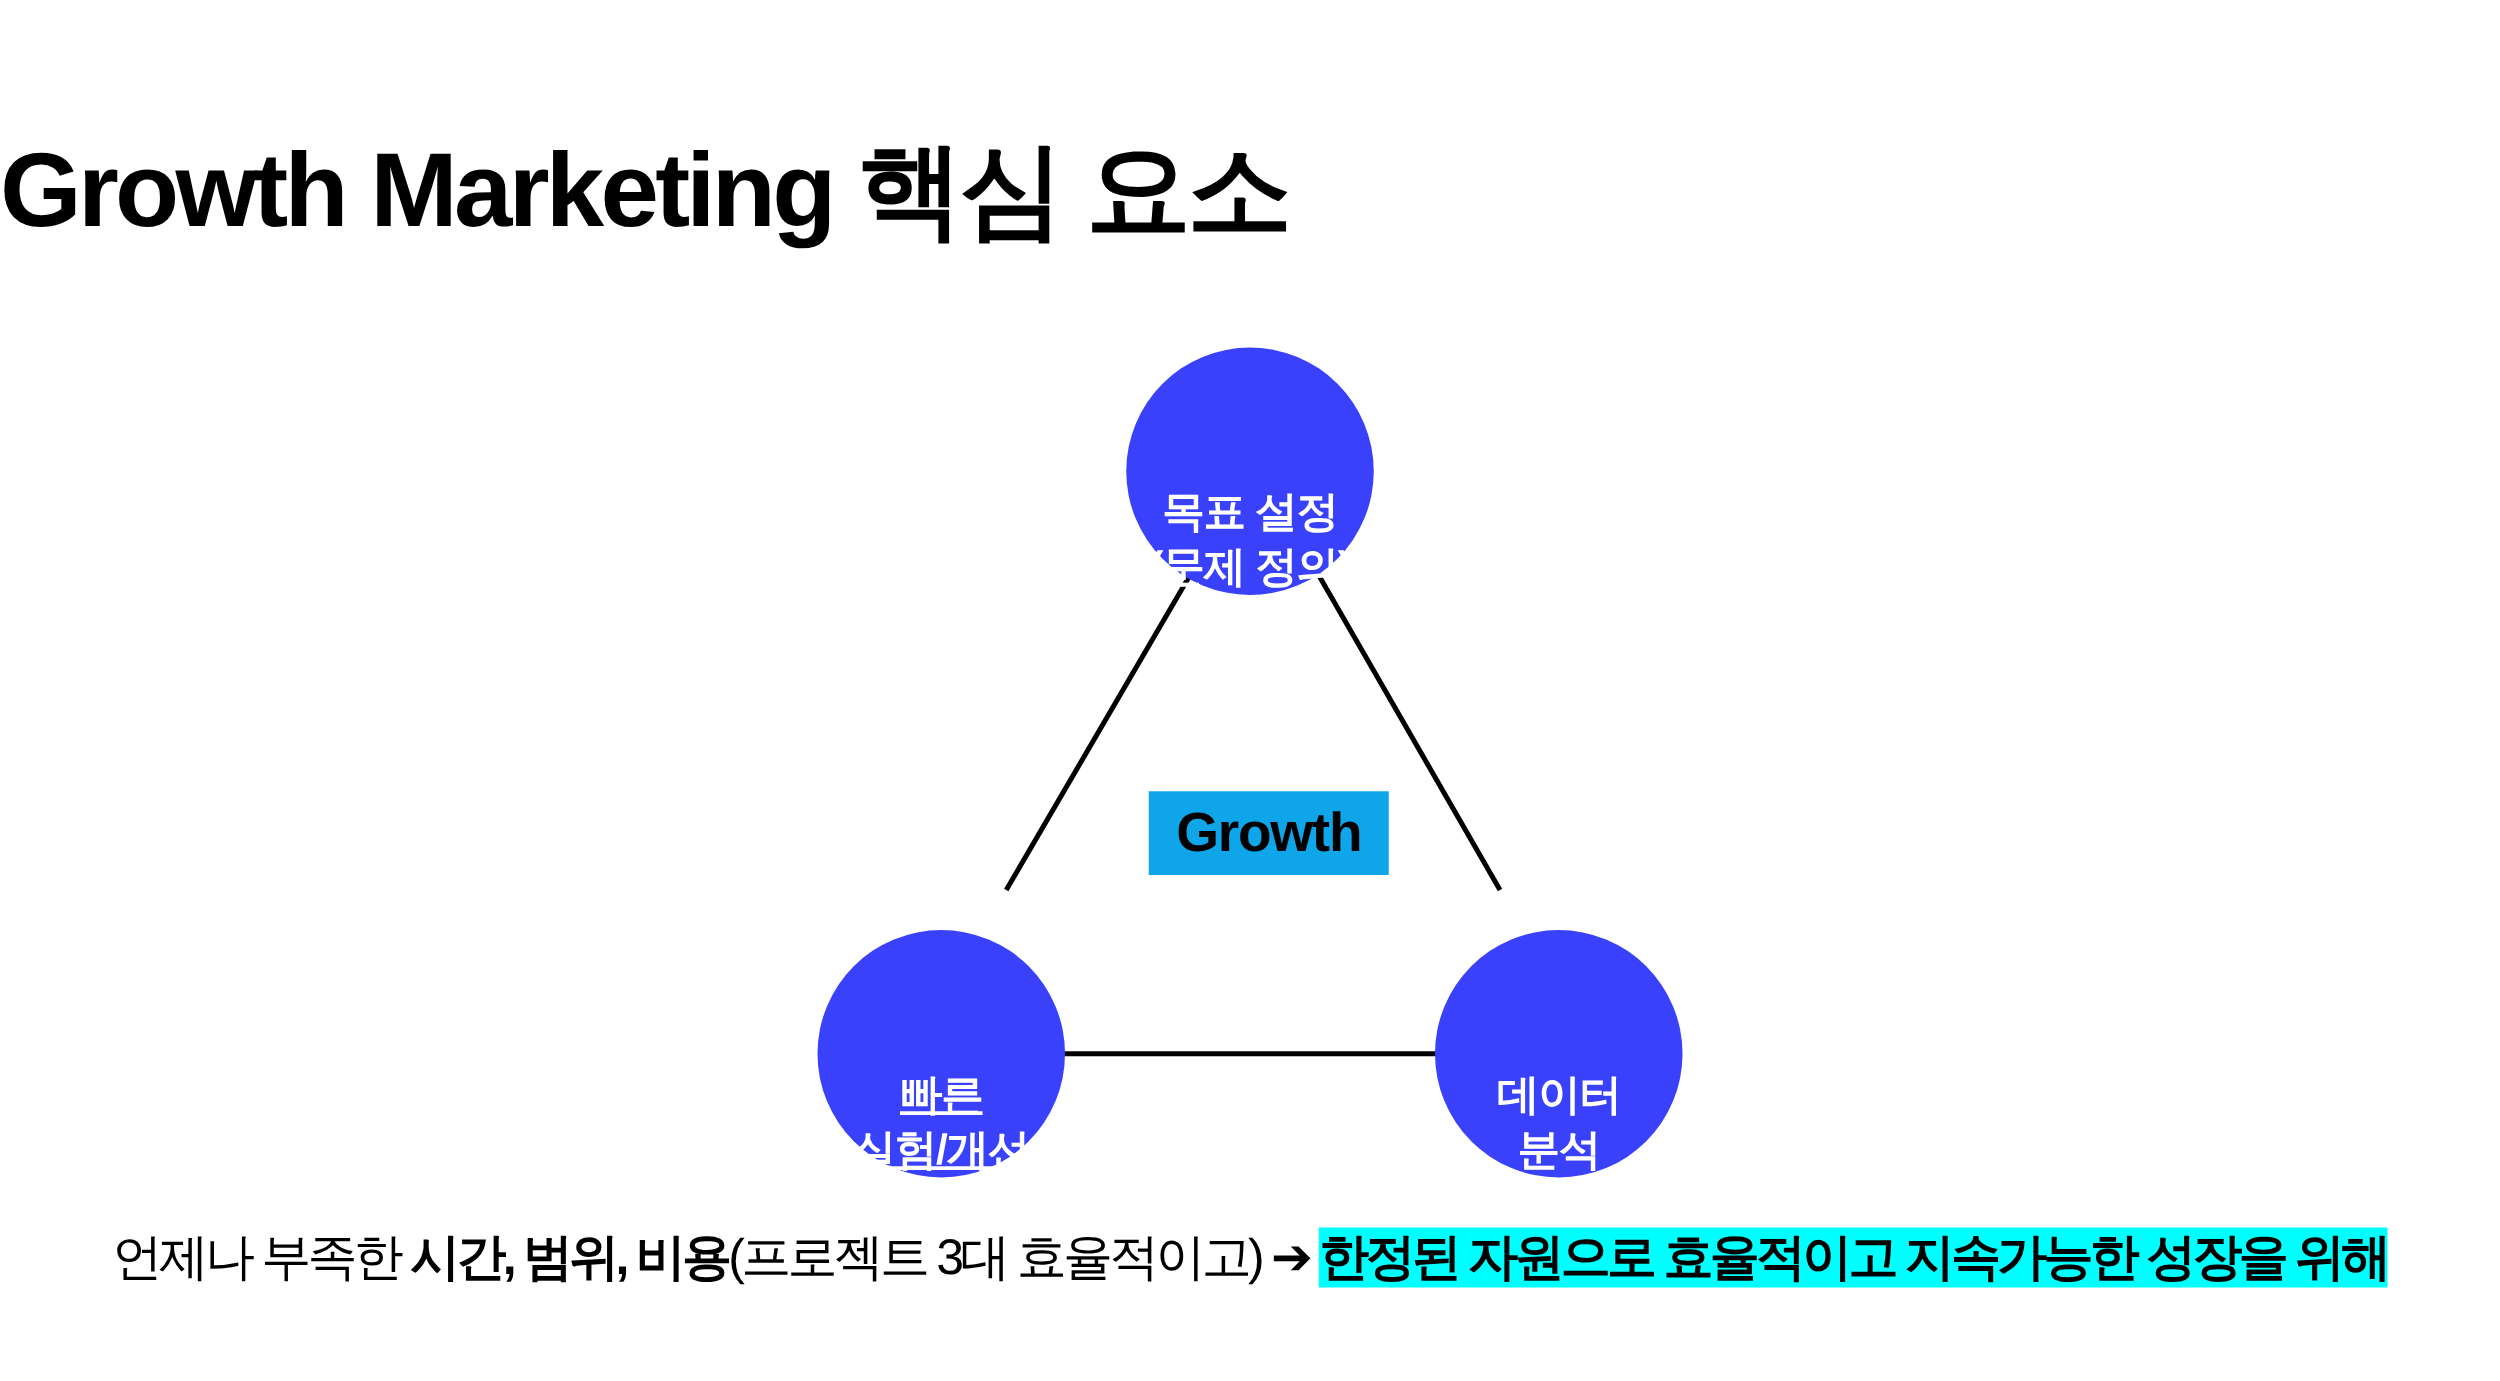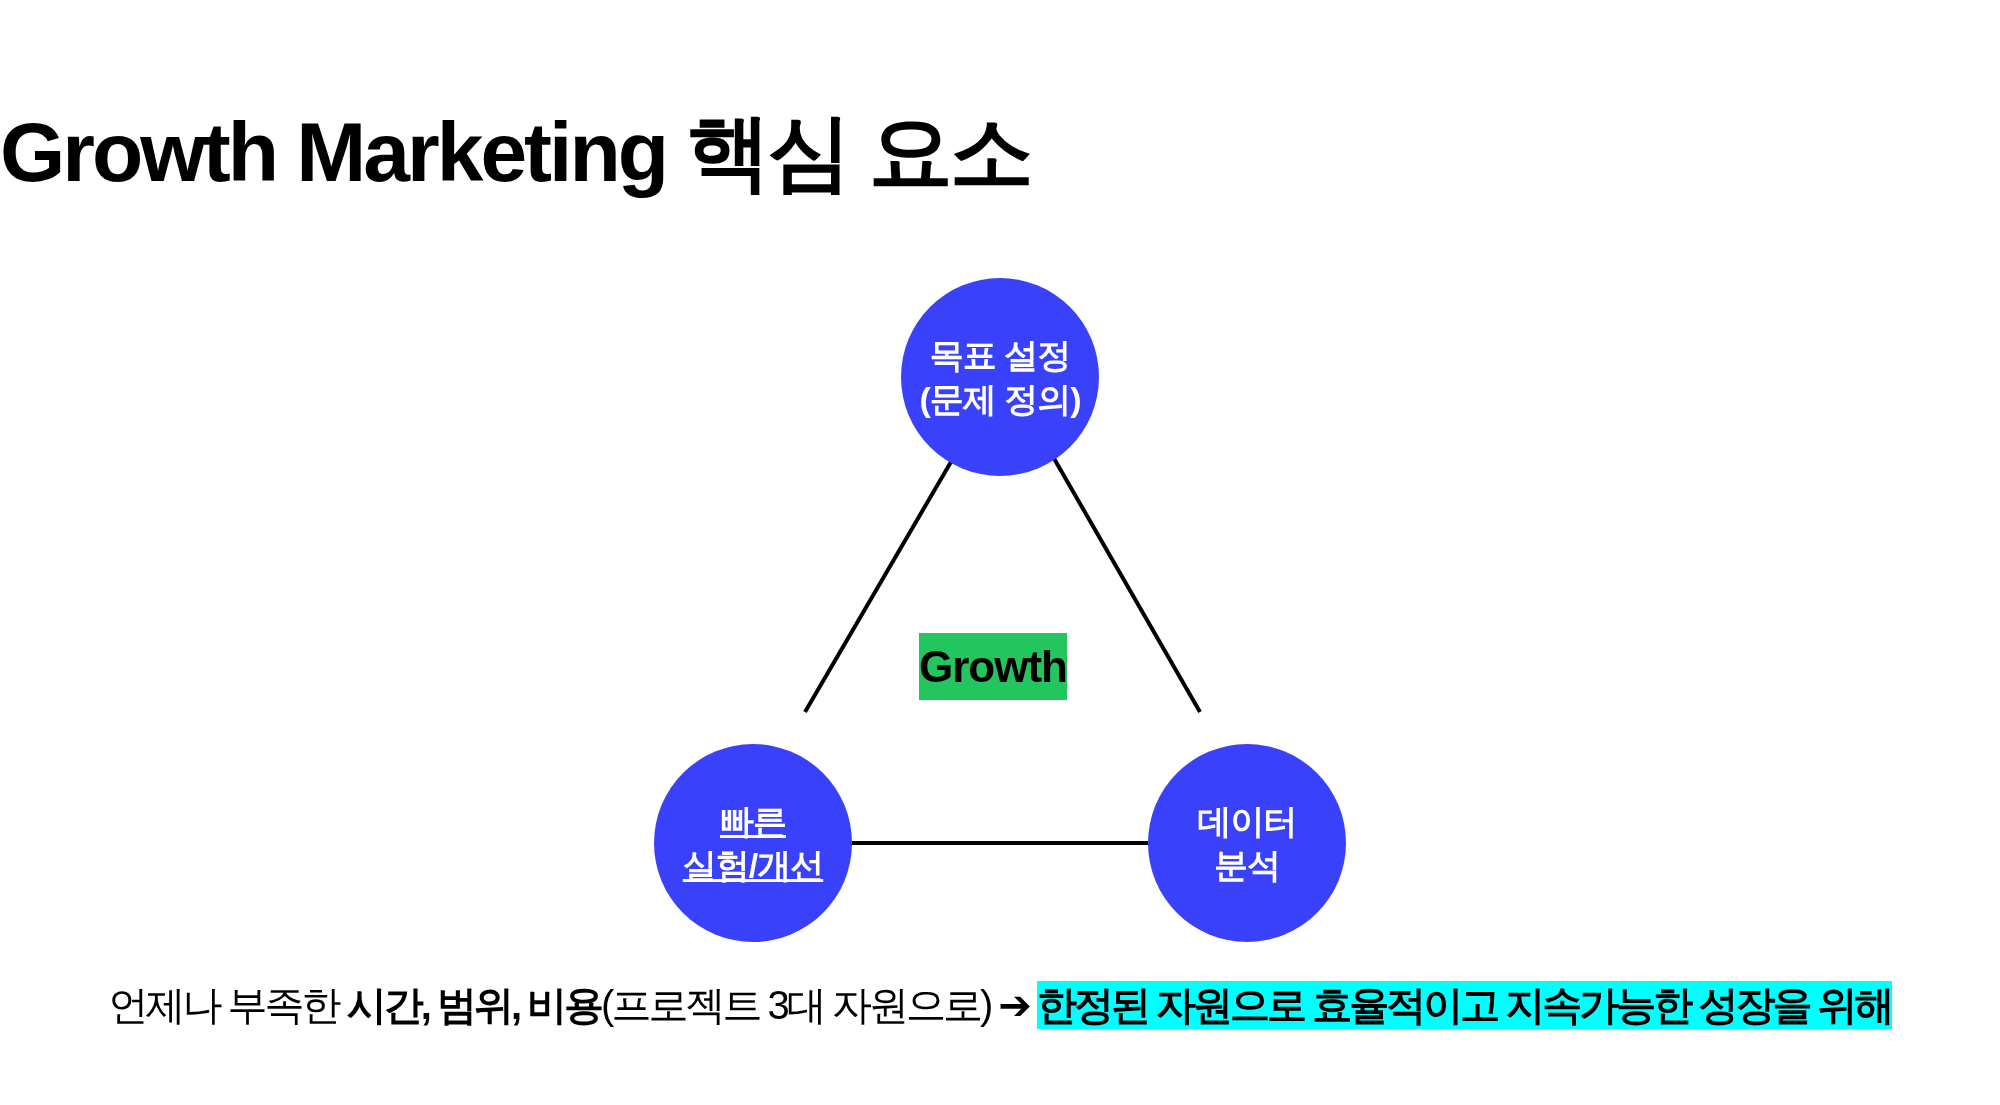--- a/index.html
+++ b/index.html
@@ -1,20 +1,20 @@
 <!DOCTYPE html>
 <html><head>
 <meta charset="utf-8">
 <style>
   html, body { margin:0; padding:0; background:#ffffff; }
   body { width:2000px; height:1105px; position:relative; overflow:hidden; font-family:"Liberation Sans", "DejaVu Sans", sans-serif; }
   .title { position:absolute; top:96px; left:0; width:2000px; font-size:84px; font-weight:bold; letter-spacing:-3px; color:#000; }
   svg.lines { position:absolute; left:0; top:0; }
-  .node { position:absolute; width:198px; height:198px; border-radius:50%; background:#3a41fb; color:#fff; display:flex; flex-direction:column; align-items:center; justify-content:center; font-size:34px; font-weight:bold; line-height:44px; text-align:center; letter-spacing:-1px; }
-  .center-label { position:absolute; left:919px; top:633px; width:148px; height:67px; background:#22c55e; color:#000; font-size:44px; font-weight:bold; display:flex; align-items:center; justify-content:center; letter-spacing:-1px; }
+  .node { position:absolute; width:198px; height:198px; border-radius:50%; background:#3a41fb; color:#fff; display:flex; flex-direction:column; align-items:center; justify-content:flex-end; font-size:34px; font-weight:bold; line-height:44px; text-align:center; letter-spacing:-1px; }
+  .center-label { position:absolute; left:919px; top:633px; width:192px; height:67px; background:#0ea5e9; color:#000; font-size:44px; font-weight:bold; display:flex; align-items:center; justify-content:center; letter-spacing:-1px; }
   .footer { position:absolute; top:978px; left:0; width:2000px; text-align:center; font-size:40px; color:#000; letter-spacing:-3px; white-space:nowrap; }
   .footer b { font-weight:bold; }
   .footer .hl { background:#00ffff; font-weight:bold; padding:2px 0;margin-top:33px; }
 </style>
 </head>
 <body>
 
 <div class="title">Growth Marketing 핵심 요소</div>
 
 <svg class="lines" width="2000" height="1105">
@@ -33,13 +33,13 @@
   <span>실험/개선</span>
 </div>
 
 <div class="node" style="left:1148px; top:744px;">
   <span>데이터</span>
   <span>분석</span>
 </div>
 
 <div class="center-label">Growth</div>
 
-<div class="footer"><span>언제나 부족한 </span><b>시간, 범위, 비용</b><span>(프로젝트 3대 자원으로) </span><b>➔ </b><span class="hl">한정된 자원으로 효율적이고 지속가능한 성장을 위해</span></div>
+<div class="footer"><span>언제나 부족한 </span><b>시간, 범위, 비용</b><span>(프로젝트 3대 효율적이고) </span><b>➔ </b><span class="hl">한정된 자원으로 효율적이고 지속가능한 성장을 위해</span></div>
 
 </body></html>

